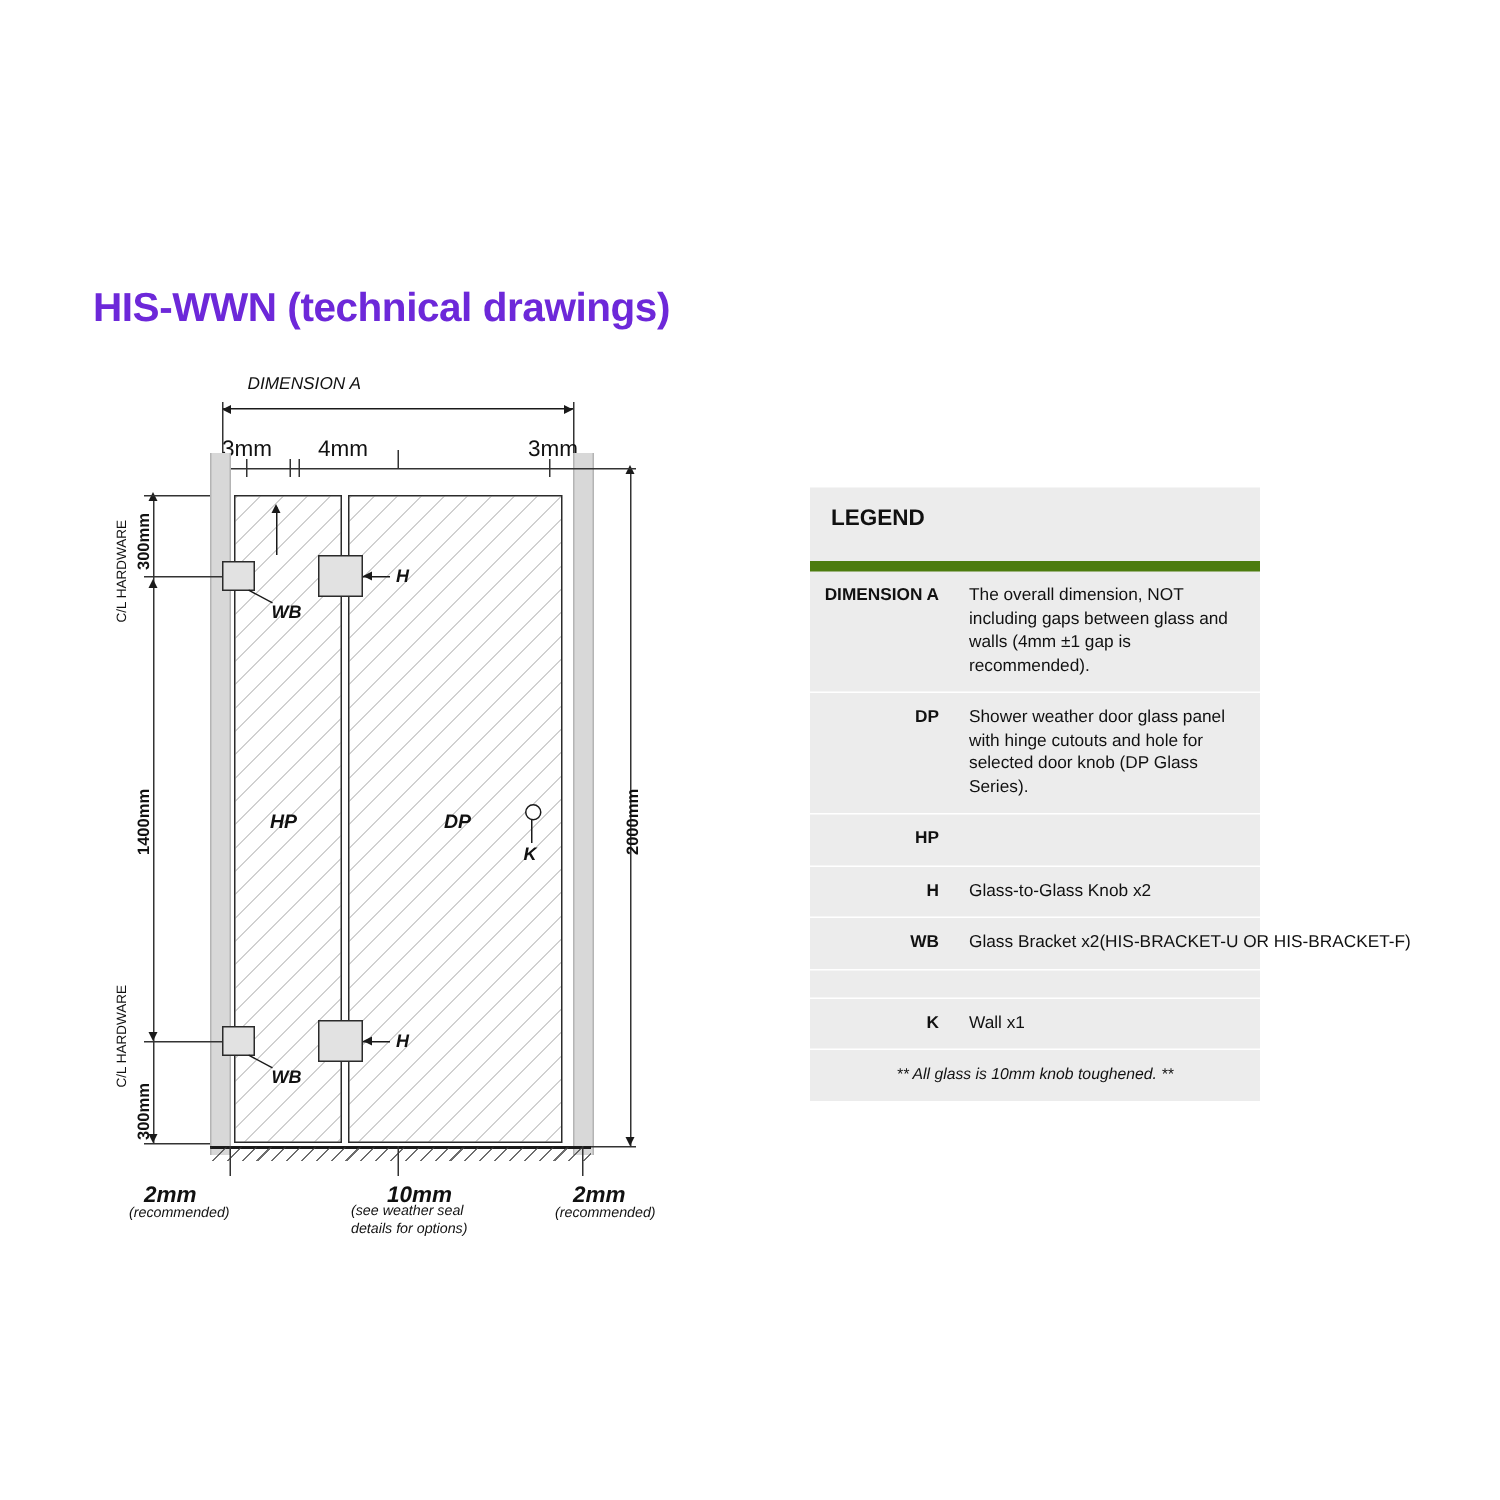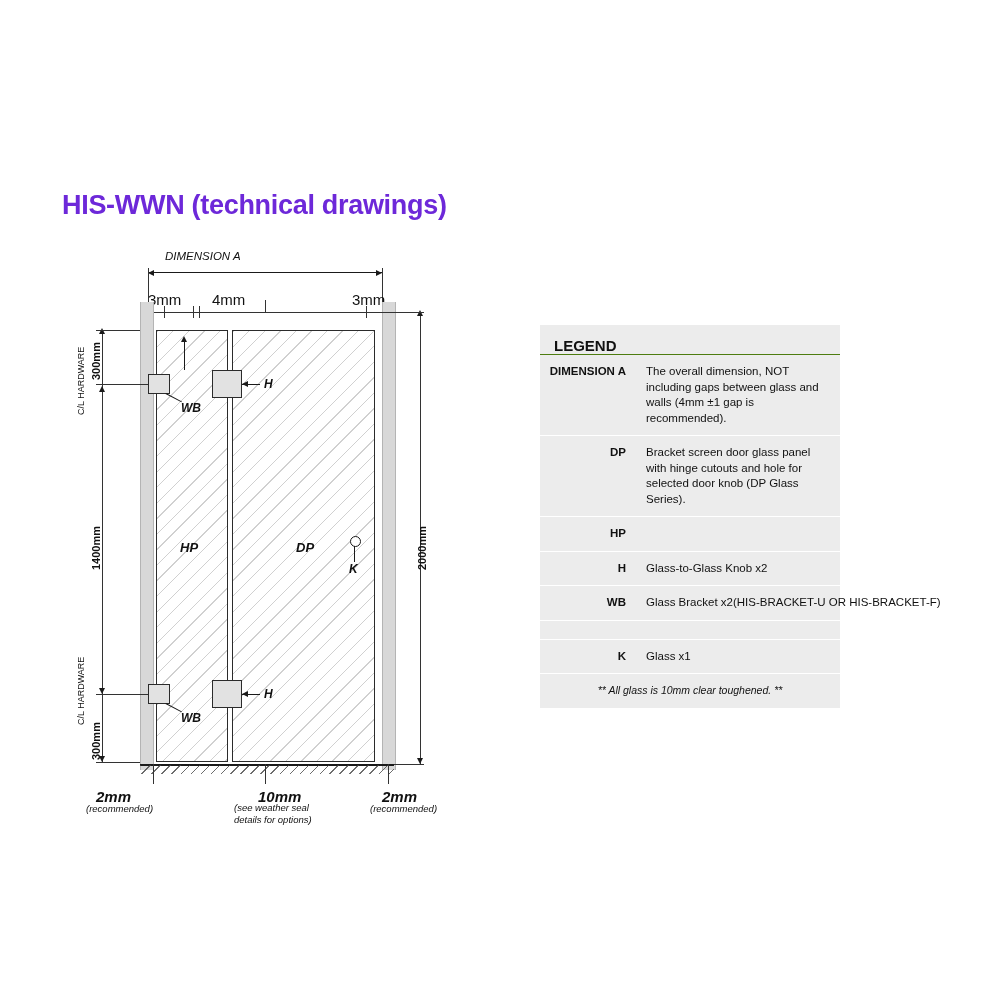--- a/index.html
+++ b/index.html
@@ -123,22 +123,22 @@
     left: 540px;
     top: 325px;
     width: 300px;
     background: #ececec;
     font-size: 11.5px;
     color: #111;
   }
   #legend .legend-title {
     font-size: 15px;
     font-weight: bold;
-    padding: 12px 14px 0 14px;
-    border-bottom: 1px solid #4d7c0f;
+    padding: 12px 14px 20px 14px;
+    border-bottom: 7px solid #4d7c0f;
   }
   .lrow {
     display: flex;
     border-bottom: 1px solid #ffffff;
     min-height: 22px;
   }
   .lrow .key {
     width: 96px;
     flex: 0 0 96px;
     text-align: right;
@@ -266,36 +266,36 @@
 
 <div id="legend">
   <div class="legend-title">LEGEND</div>
 
   <div class="lrow">
     <div class="key">DIMENSION A</div>
     <div class="val">The overall dimension, NOT including gaps between glass and walls (4mm ±1 gap is recommended).</div>
   </div>
   <div class="lrow">
     <div class="key">DP</div>
-    <div class="val">Bracket screen door glass panel with hinge cutouts and hole for selected door knob (DP Glass Series).</div>
+    <div class="val">Shower weather door glass panel with hinge cutouts and hole for selected door knob (DP Glass Series).</div>
   </div>
   <div class="lrow">
     <div class="key">HP</div>
   </div>
   <div class="lrow">
     <div class="key">H</div>
     <div class="val">Glass-to-Glass Knob x2</div>
   </div>
   <div class="lrow wide">
     <div class="key">WB</div>
     <div class="val">Glass Bracket x2(HIS-BRACKET-U OR HIS-BRACKET-F)</div>
   </div>
   <div class="lrow blank">
     <div class="key"></div>
     <div class="val"></div>
   </div>
   <div class="lrow">
     <div class="key">K</div>
-    <div class="val">Glass x1</div>
-  </div>
-
-  <div class="footnote">** All glass is 10mm clear toughened. **</div>
+    <div class="val">Wall x1</div>
+  </div>
+
+  <div class="footnote">** All glass is 10mm knob toughened. **</div>
 </div>
 
 </body></html>

